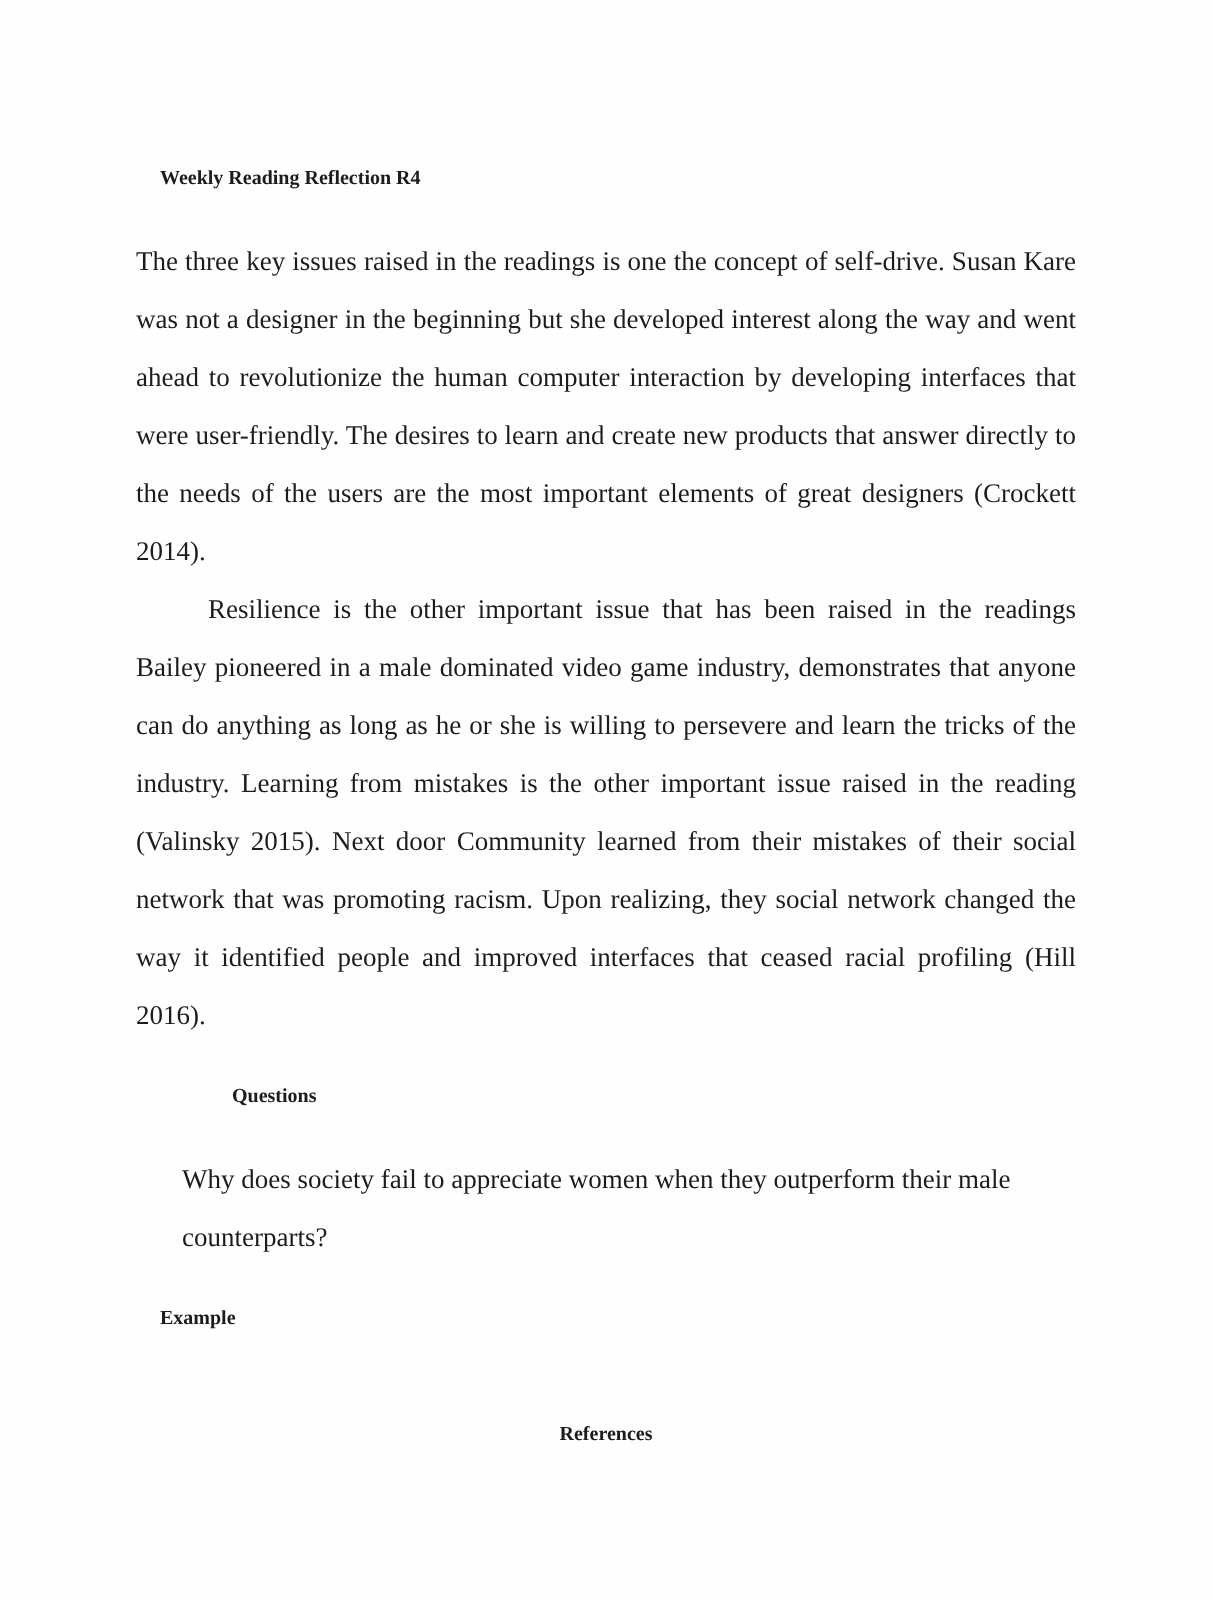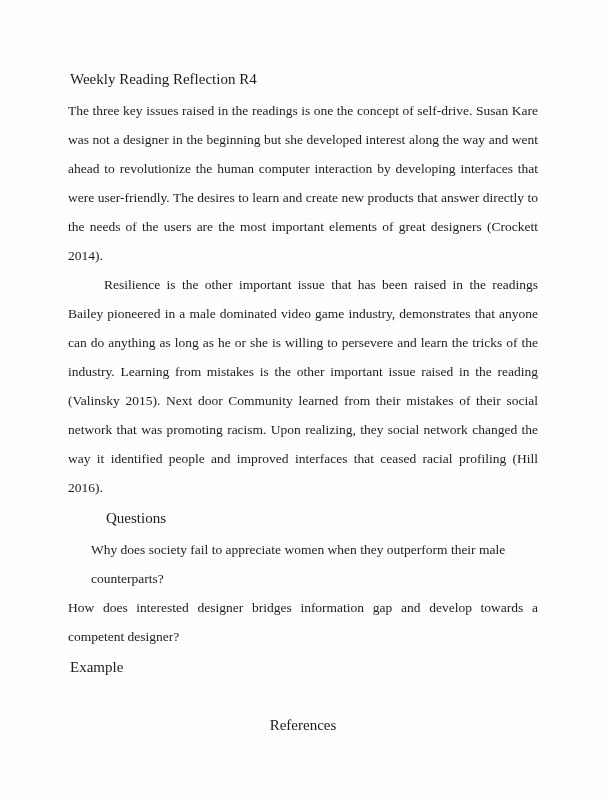--- a/index.html
+++ b/index.html
@@ -16,24 +16,24 @@
     box-sizing: border-box;
     padding: 63px 68px 0 68px;
     font-family: "Liberation Serif", "DejaVu Serif", serif;
     font-size: 13.5px;
     line-height: 29px;
     color: #1c1c1c;
     overflow: hidden;
   }
   .doc-title,
   .subheading {
-    font-weight: normal;
-    font-size: 15px;
+    font-weight: bold;
+    font-size: 10px;
     line-height: 29px;
-    margin: 2px;
+    margin: 12px;
     padding: 0;
   }
   .para {
     margin: 0;
     padding: 0;
   }
   .justify {
     text-align: justify;
   }
   .indent-first {
@@ -61,20 +61,19 @@
   <h1 class="doc-title">Weekly Reading Reflection R4</h1>
 
   <p class="para justify">The three key issues raised in the readings is one the concept of self-drive. Susan Kare was not a designer in the beginning but she developed interest along the way and went ahead to revolutionize the human computer interaction by developing interfaces that were user-friendly. The desires to learn and create new products that answer directly to the needs of the users are the most important elements of great designers (Crockett 2014).</p>
 
   <p class="para justify indent-first">Resilience is the other important issue that has been raised in the readings Bailey pioneered in a male dominated video game industry, demonstrates that anyone can do anything as long as he or she is willing to persevere and learn the tricks of the industry. Learning from mistakes is the other important issue raised in the reading (Valinsky 2015). Next door Community learned from their mistakes of their social network that was promoting racism. Upon realizing, they social network changed the way it identified people and improved interfaces that ceased racial profiling (Hill 2016).</p>
 
   <h2 class="subheading indent-heading">Questions</h2>
 
   <p class="para leading-space">Why does society fail to appreciate women when they outperform their male counterparts?</p>
 
-  <p class="para justify">How does interested designer bridges information gap and develop towards a competent designer?</p>
 
   <h2 class="subheading">Example</h2>
 
 
   <h2 class="subheading centered refs-heading">References</h2>
 
 </div>
 
 </body></html>

